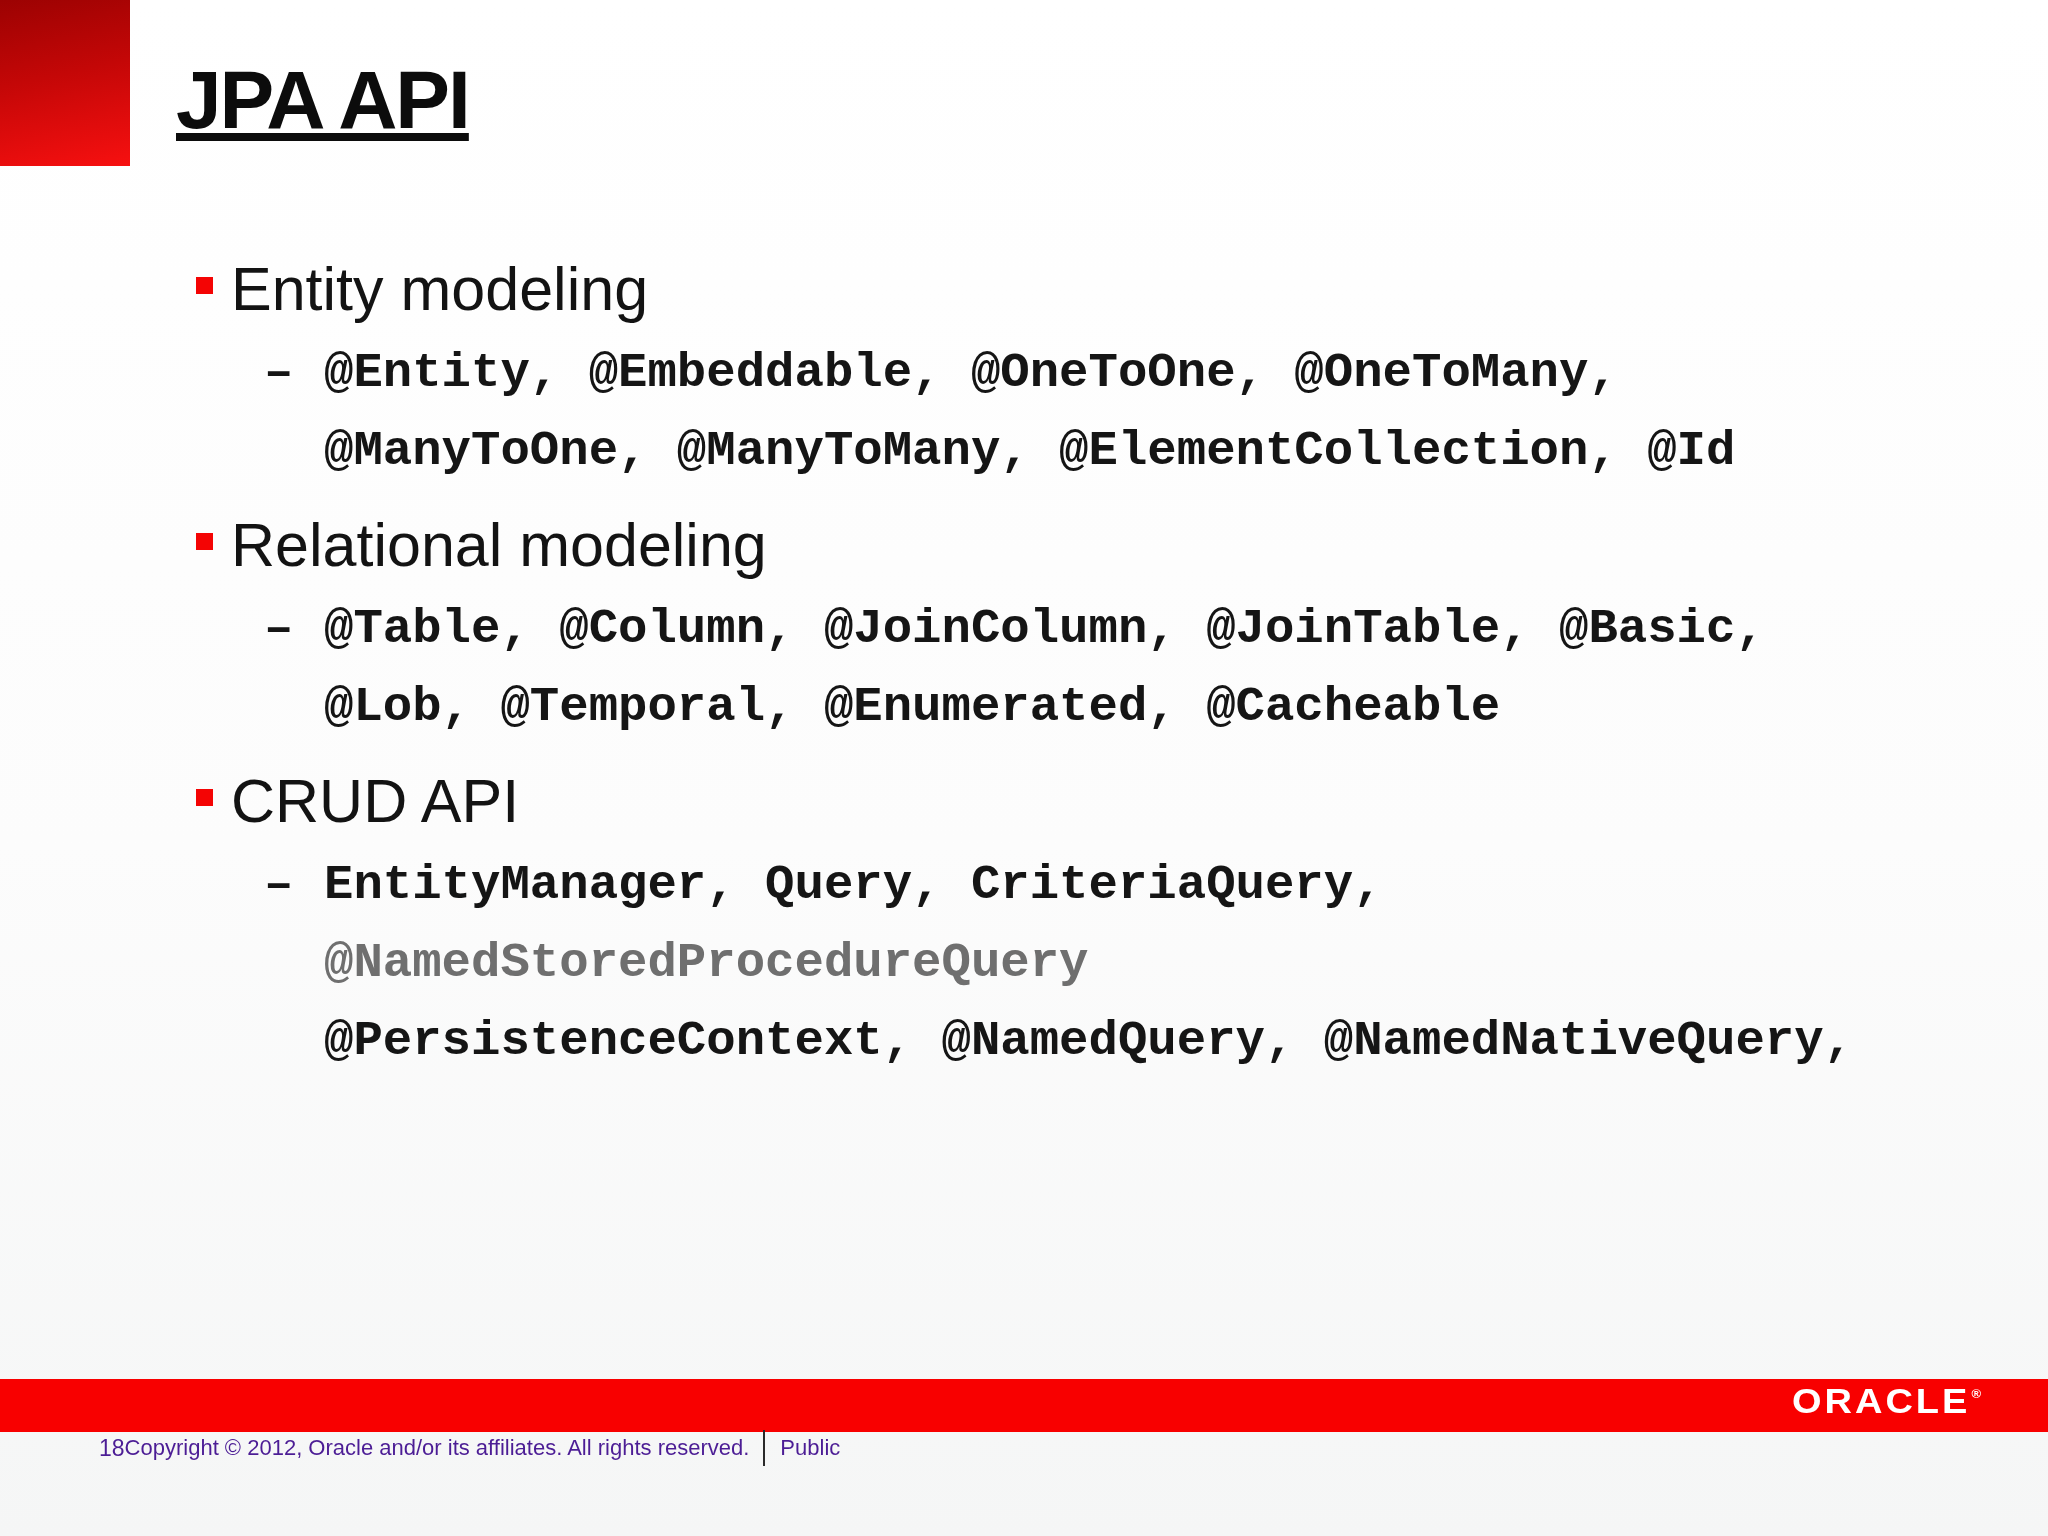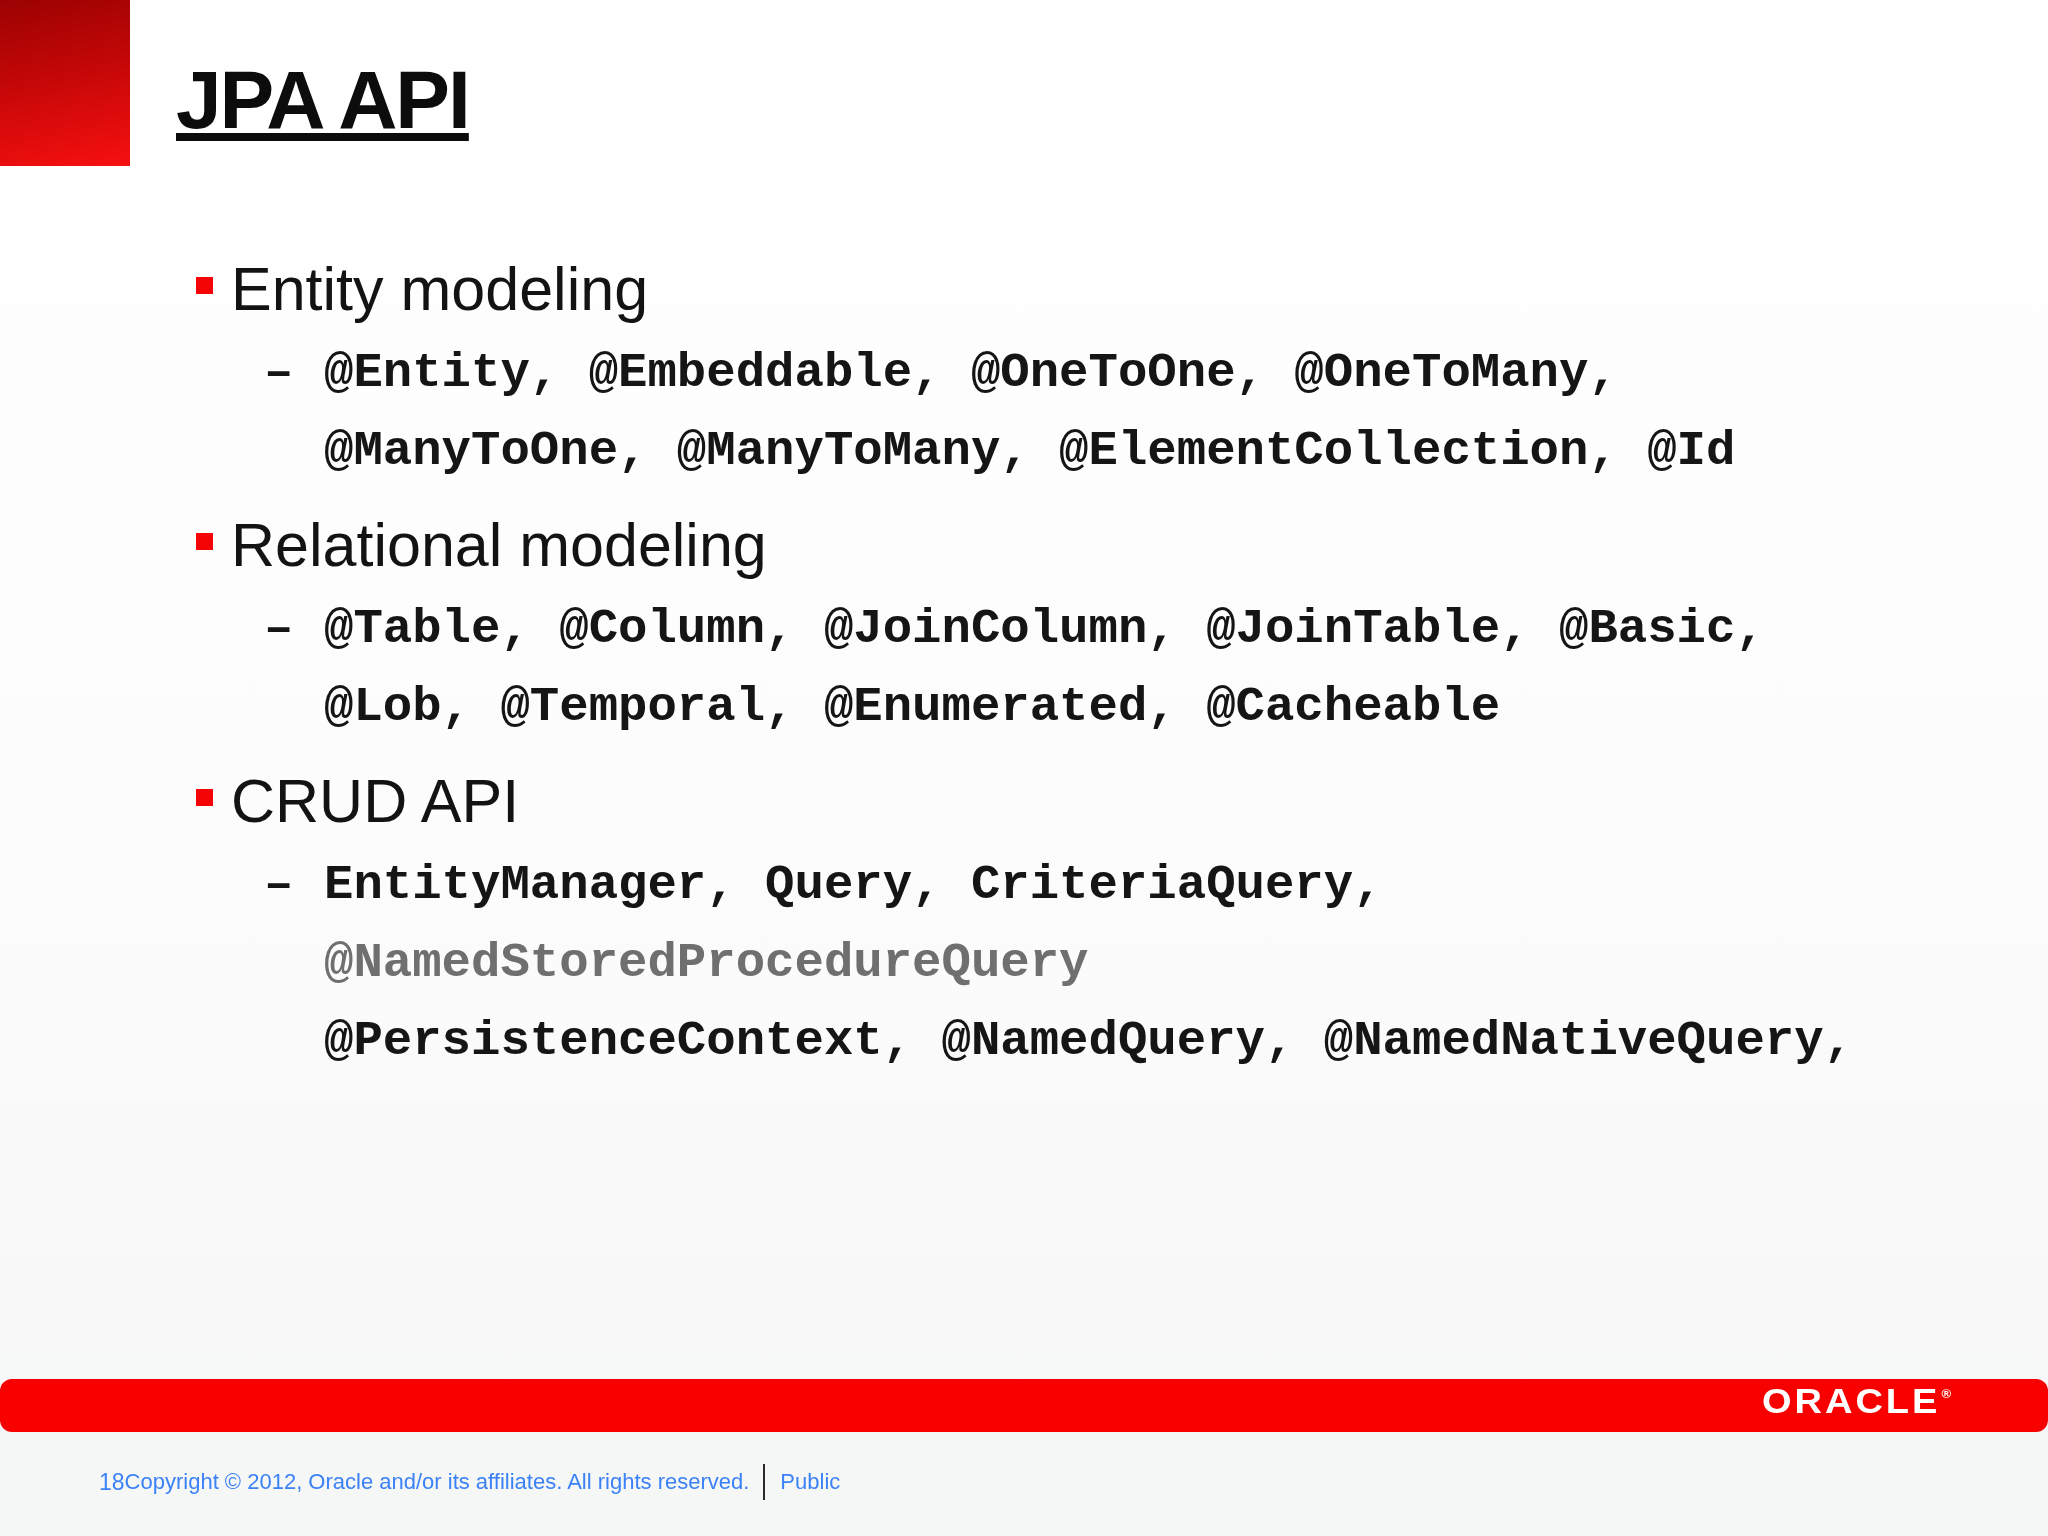--- a/index.html
+++ b/index.html
@@ -53,37 +53,36 @@
   }
   .code-line { white-space:nowrap;margin-top:16px; }
   .code-line.muted { color:#6f6f6f; }
 
   
   .footer-bar {
     position:absolute; left:0; top:1379px;
     width:2048px; height:53px;
     background:#f80000;
     display:flex; align-items:center; justify-content:flex-end;
-    padding-right:98px;
-    border-radius:12px;
+    padding-right:68px;
   }
   .oracle-logo {
     color:#ffffff; font-size:38px; font-weight:bold;
     letter-spacing:3px; line-height:53px;
     transform:scaleY(0.92);
     white-space:nowrap;
   }
   .oracle-reg {
     font-size:13px; letter-spacing:0;
     position:relative; top:-17px; left:1px;
   }
   .copyright-row {
-    position:absolute; left:99px; top:1464px;
+    position:absolute; left:99px; top:1430px;
     display:flex; align-items:center;
-    font-size:22px; color:#3b82f6; line-height:34px;
+    font-size:22px; color:#4c1d95; line-height:34px;
     white-space:nowrap;
     justify-content:center;
   }
   .page-number { font-size:23px; letter-spacing:0; }
   .footer-divider {
     width:2px; height:36px; background:#2a2a2a;
     margin:0 15px 0 14px;
   }
 </style>
 </head>

